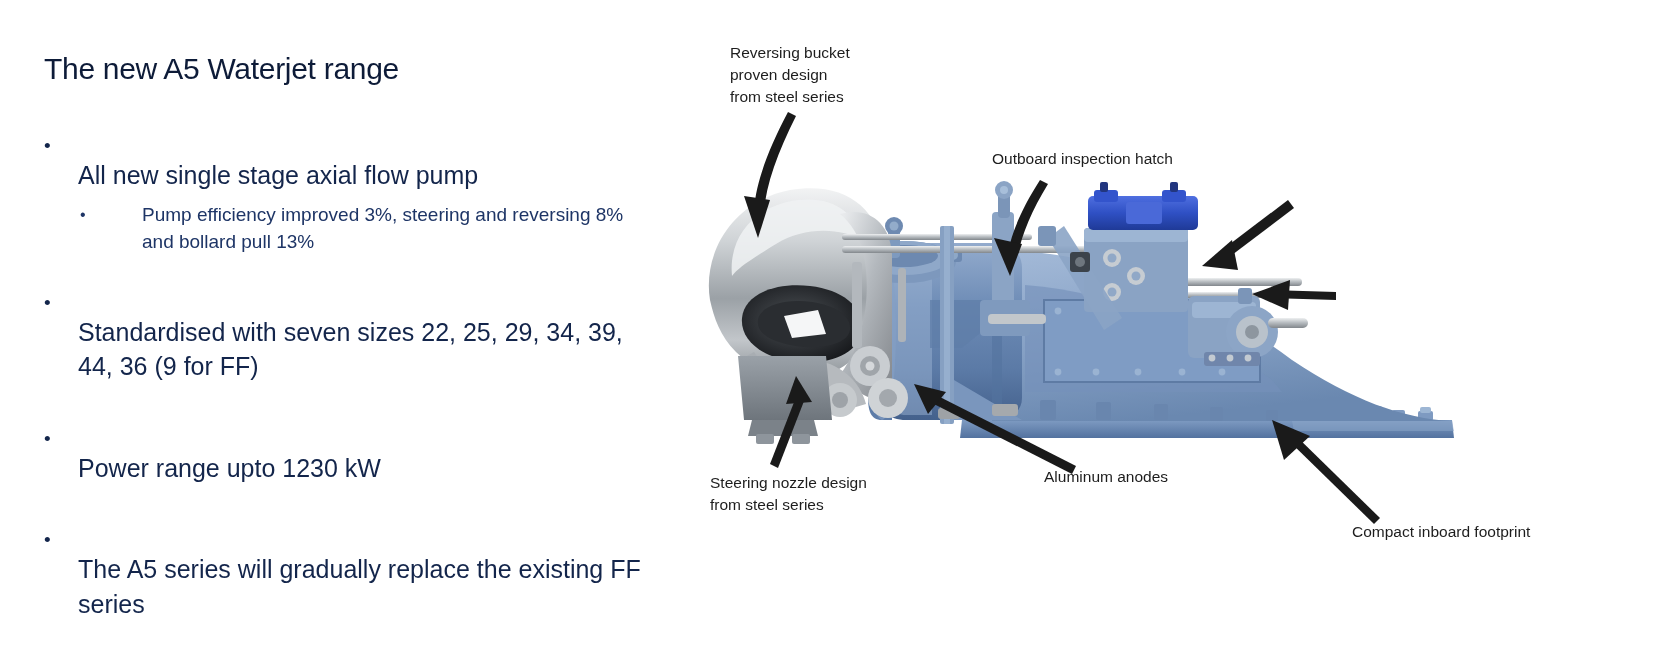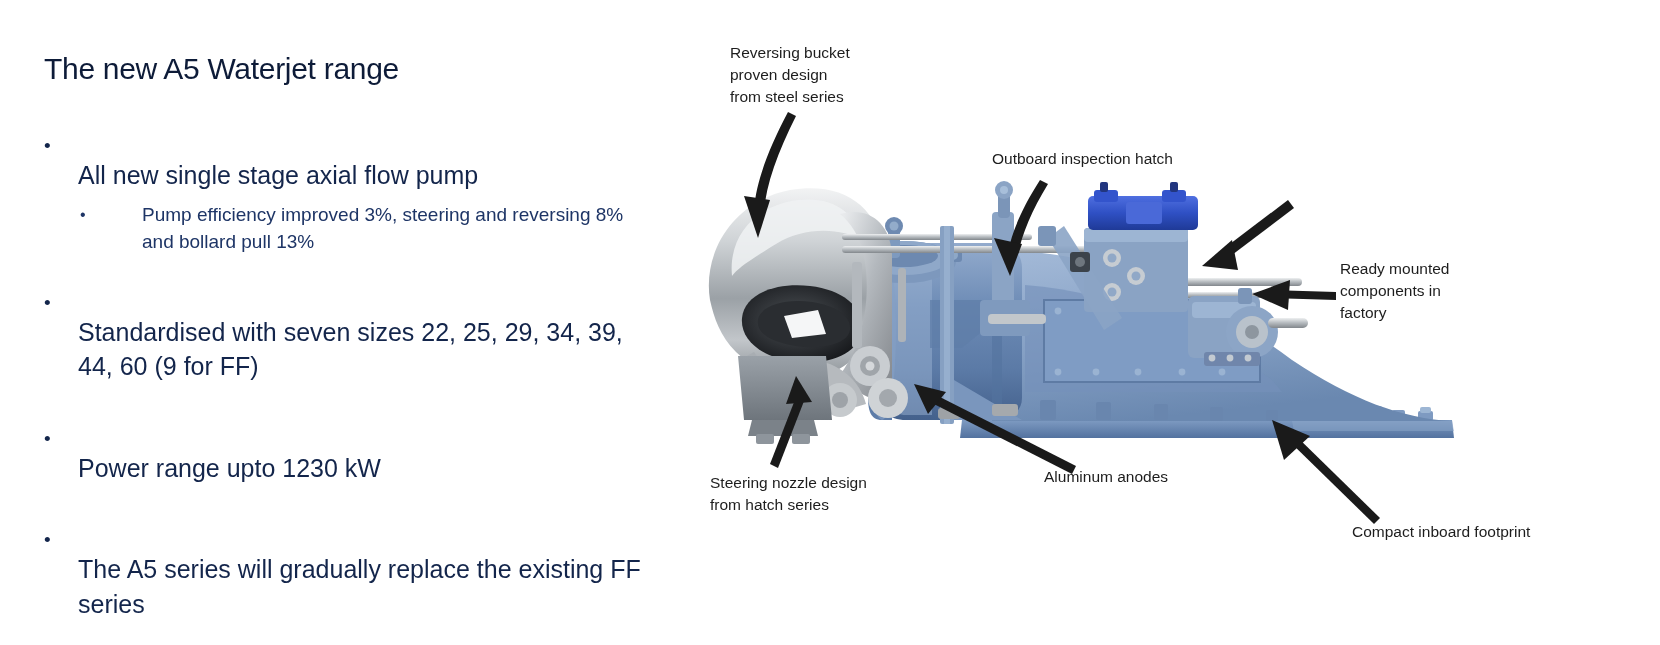--- a/index.html
+++ b/index.html
@@ -118,21 +118,21 @@
     </div>
     <div class="bullet-l2">
       <span class="dot">•</span>
       <span class="txt">Pump efficiency improved 3%, steering and reversing 8% and bollard pull 13%</span>
     </div>
 
     <div class="gap-md"></div>
 
     <div class="bullet-l1">
       <span class="dot">•</span>
-      <span class="txt">Standardised with seven sizes 22, 25, 29, 34, 39, 44, 60 (9 for FF)</span>
+      <span class="txt">Standardised with seven sizes 22, 25, 29, 34, 39, 44, 36 (9 for FF)</span>
     </div>
 
     <div class="gap-sm"></div>
 
     <div class="bullet-l1">
       <span class="dot">•</span>
       <span class="txt">Power range upto 1230 kW</span>
     </div>
 
     <div class="gap-sm"></div>
@@ -432,26 +432,23 @@
       </g>
     </svg>
 
     <div class="callout" style="left:38px; top:42px;">Reversing bucket
 proven design
 from steel series</div>
 
     <div class="callout" style="left:300px; top:148px;">Outboard inspection hatch</div>
 
 
-    <div class="callout" style="left:648px; top:258px;">Ready mounted
-components in
-factory</div>
 
     <div class="callout" style="left:18px; top:472px;">Steering nozzle design
-from hatch series</div>
+from steel series</div>
 
     <div class="callout" style="left:352px; top:466px;">Aluminum anodes</div>
 
     <div class="callout" style="left:660px; top:521px;">Compact inboard footprint</div>
 
   </div>
 
 </div>
 
 </body></html>

